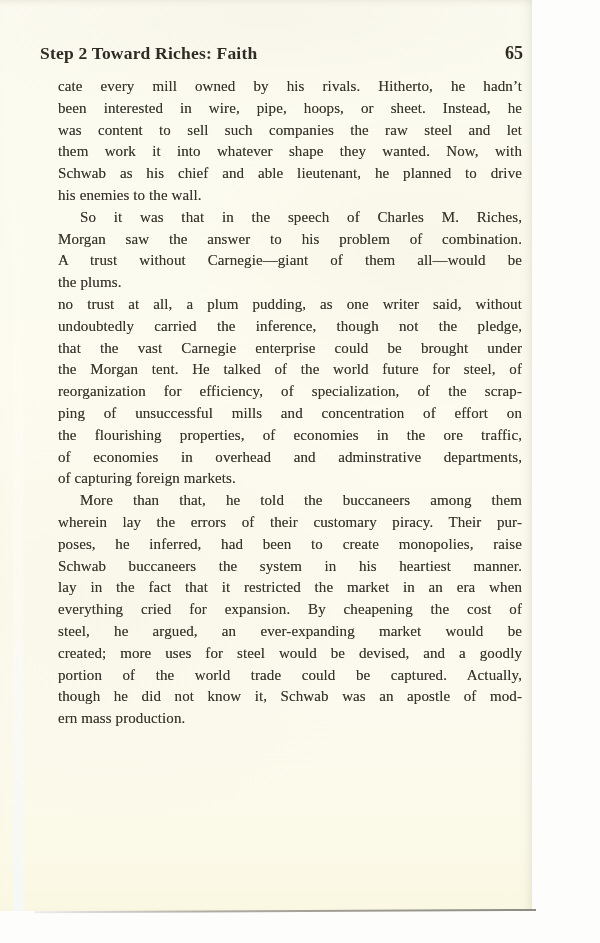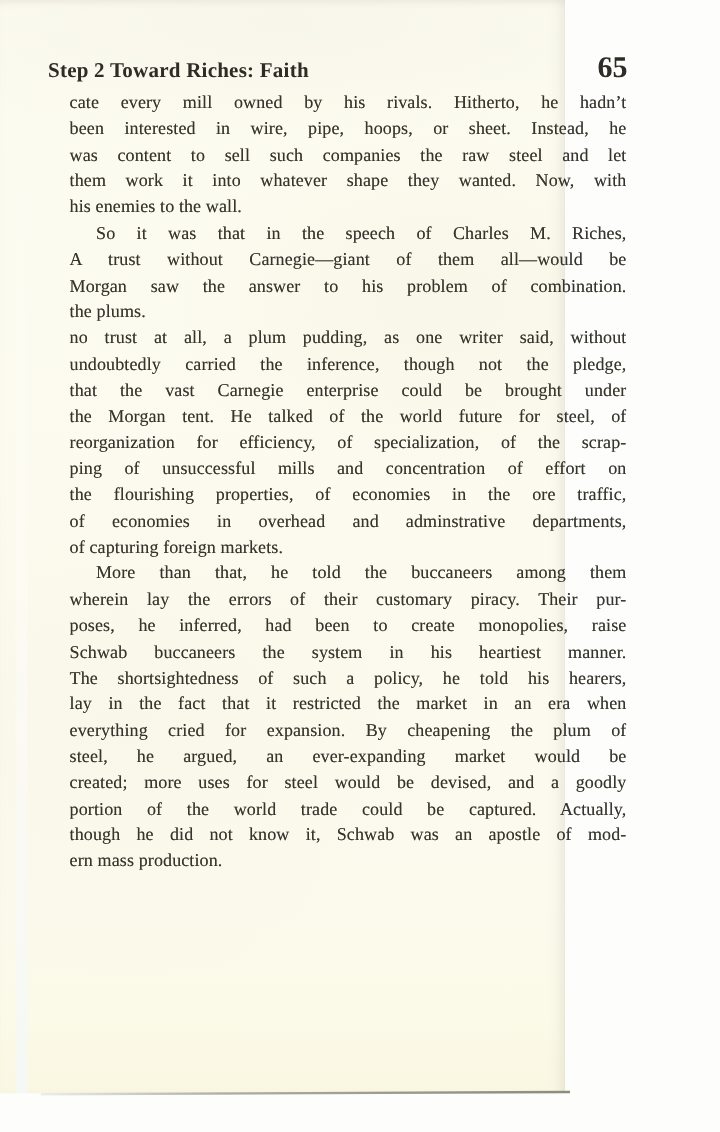--- a/index.html
+++ b/index.html
@@ -16,21 +16,21 @@
   }
   .scan-root {
     position: absolute;
     inset: 0;
   }
   
   .book-page {
     position: absolute;
     left: 0;
     top: 0;
-    width: 471px;
+    width: 532px;
     height: 911px;
     background: linear-gradient(180deg, #fdfcf3 0%, #fcfbef 10%, #fcfaee 78%, #fbf9e6 96%, #faf8e2 100%);
     box-shadow:
       inset -9px 0 12px -9px rgba(140, 140, 128, 0.28),
       inset 0 7px 9px -7px rgba(210, 208, 192, 0.55);
   }
   
   .bottom-edge-line {
     position: absolute;
     left: 34px;
@@ -71,21 +71,21 @@
     align-items: baseline;
     color: #2e2c25;
   }
   .running-head {
     font-weight: bold;
     font-size: 17.5px;
     letter-spacing: 0.2px;
   }
   .page-number {
     font-weight: bold;
-    font-size: 25px;
+    font-size: 18px;
   }
   .body-text {
     position: absolute;
     left: 58px;
     top: 76px;
     width: 464px;
     font-size: 15px;
     line-height: 21.8px;
     color: #36342c;
     letter-spacing: 0.1px;
@@ -124,47 +124,47 @@
       <span class="running-head">Step 2 Toward Riches: Faith</span>
       <span class="page-number">65</span>
     </div>
 
     <div class="body-text" id="body-text">
         <div class="paragraph">
           <div class="line">cate every mill owned by his rivals. Hitherto, he hadn’t</div>
           <div class="line">been interested in wire, pipe, hoops, or sheet. Instead, he</div>
           <div class="line">was content to sell such companies the raw steel and let</div>
           <div class="line">them work it into whatever shape they wanted. Now, with</div>
+          <div class="line">Schwab as his chief and able lieutenant, he planned to drive</div>
           <div class="line last">his enemies to the wall.</div>
         </div>
         <div class="paragraph">
           <div class="line first-indented">So it was that in the speech of Charles M. Riches,</div>
+          <div class="line">Morgan saw the answer to his problem of combination.</div>
           <div class="line">A trust without Carnegie—giant of them all—would be</div>
-          <div class="line">Morgan saw the answer to his problem of combination.</div>
           <div class="line last">the plums.</div>
           <div class="line">no trust at all, a plum pudding, as one writer said, without</div>
         </div>
         <div class="paragraph">
           <div class="line">undoubtedly carried the inference, though not the pledge,</div>
           <div class="line">that the vast Carnegie enterprise could be brought under</div>
           <div class="line">the Morgan tent. He talked of the world future for steel, of</div>
           <div class="line">reorganization for efficiency, of specialization, of the scrap-</div>
           <div class="line">ping of unsuccessful mills and concentration of effort on</div>
           <div class="line">the flourishing properties, of economies in the ore traffic,</div>
           <div class="line">of economies in overhead and adminstrative departments,</div>
           <div class="line last">of capturing foreign markets.</div>
         </div>
         <div class="paragraph">
           <div class="line first-indented">More than that, he told the buccaneers among them</div>
           <div class="line">wherein lay the errors of their customary piracy. Their pur-</div>
           <div class="line">poses, he inferred, had been to create monopolies, raise</div>
           <div class="line">Schwab buccaneers the system in his heartiest manner.</div>
-          <div class="line">The shortsightedness of such a policy, he told his hearers,</div>
           <div class="line">lay in the fact that it restricted the market in an era when</div>
-          <div class="line">everything cried for expansion. By cheapening the plum of</div>
+          <div class="line">everything cried for expansion. By cheapening the cost of</div>
           <div class="line">steel, he argued, an ever-expanding market would be</div>
           <div class="line">created; more uses for steel would be devised, and a goodly</div>
           <div class="line">portion of the world trade could be captured. Actually,</div>
           <div class="line">though he did not know it, Schwab was an apostle of mod-</div>
           <div class="line last">ern mass production.</div>
         </div>
       </div>
 
     <div class="bottom-edge-line"></div>
   </div>

